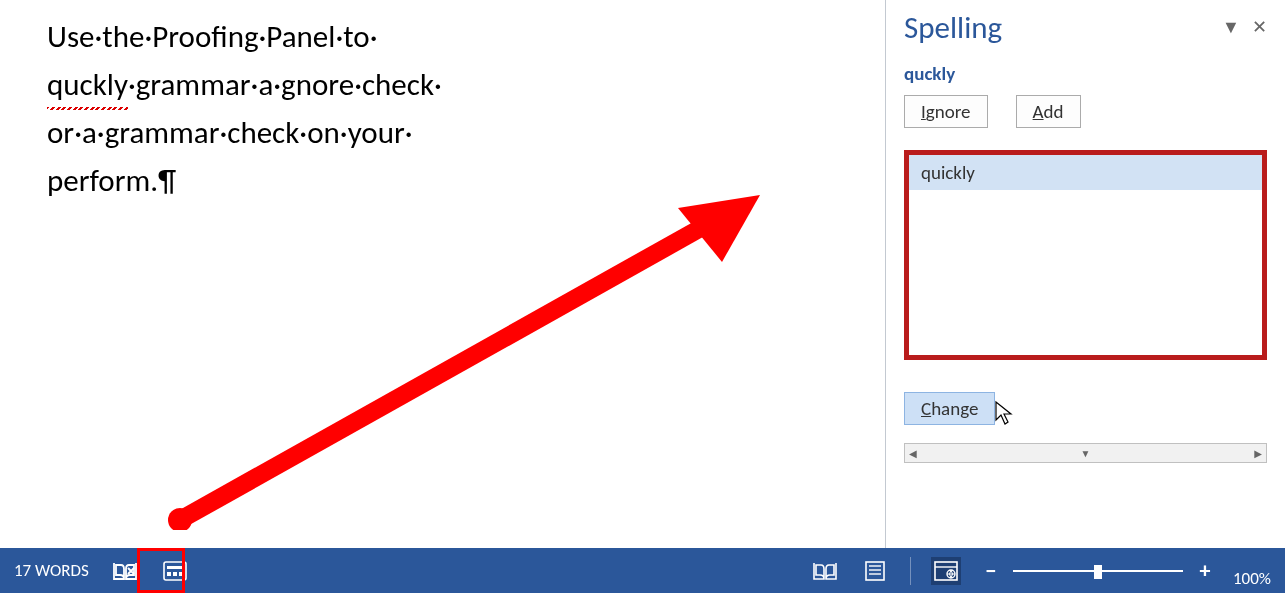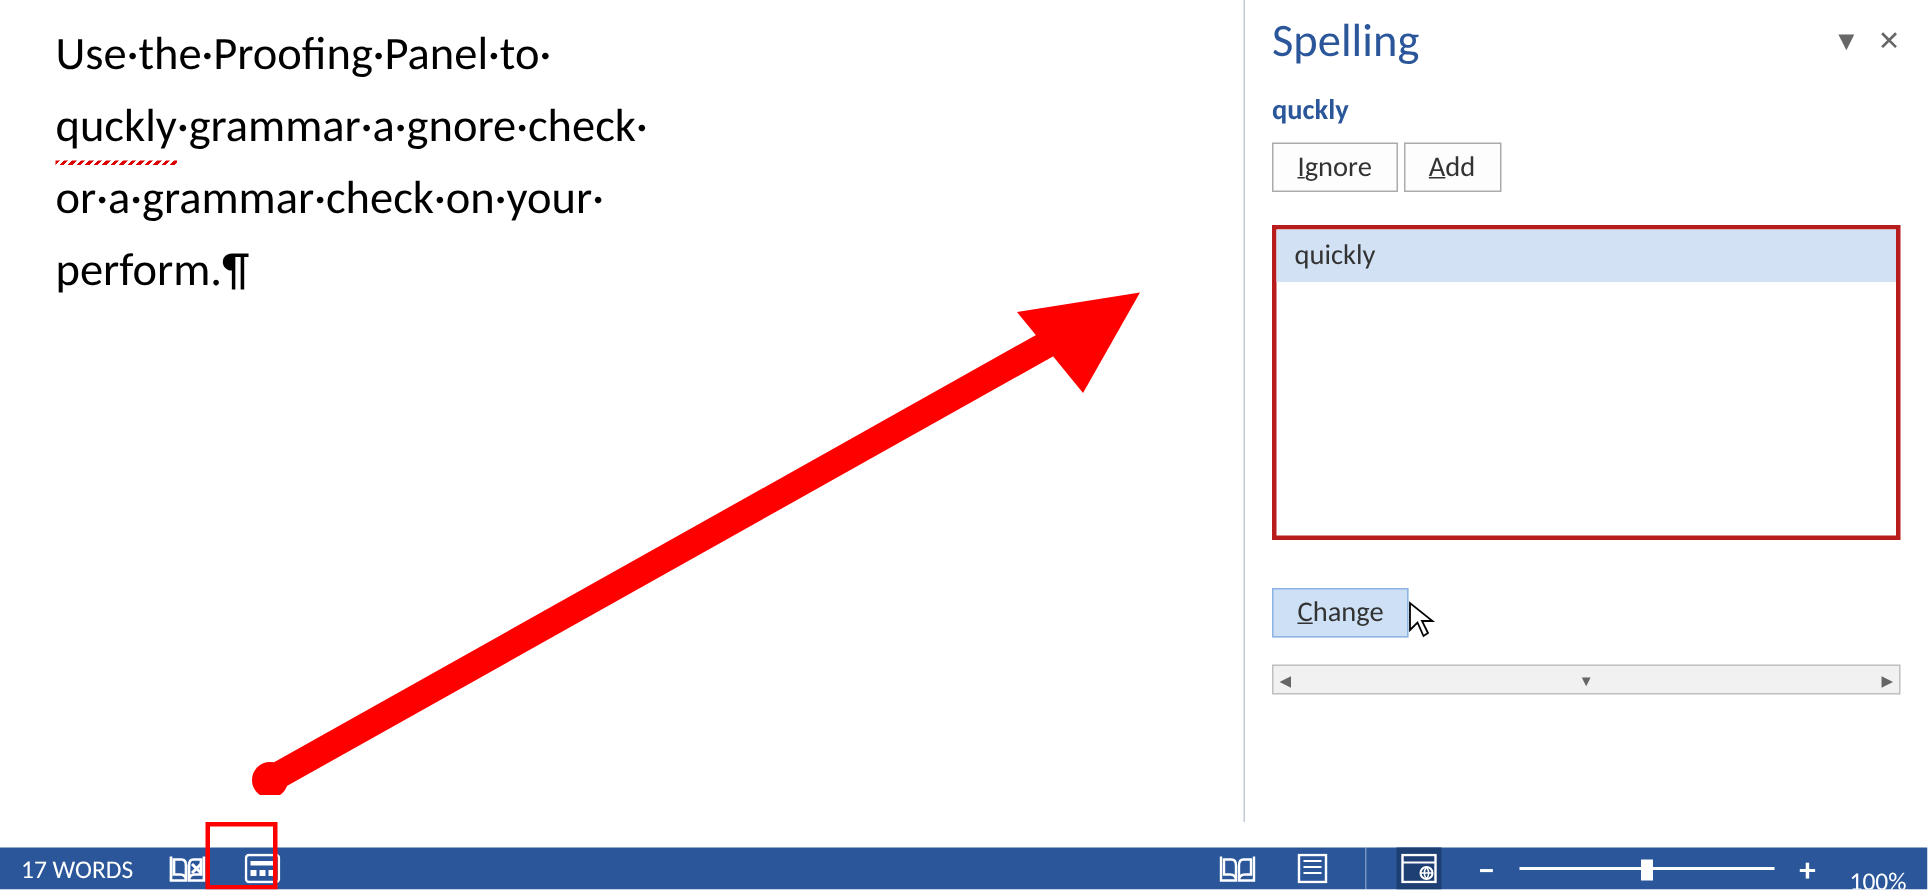--- a/index.html
+++ b/index.html
@@ -10,21 +10,21 @@
       background: #fff;
       position: relative;
       overflow: hidden;
     }
     .workspace {
       display: flex;
       height: 548px;
     }
     .document-area {
       flex: 1;
-      padding: 12px 37px;
+      padding: 12px 47px;
       position: relative;
     }
     .doc-text {
       font-size: 31px;
       line-height: 1.55;
       color: #000;
       font-family: Calibri, Arial, sans-serif;
     }
     .dot { display: inline; }
     .misspelled {
@@ -57,21 +57,21 @@
       bottom: 0;
       width: 48px;
       height: 45px;
       border: 3px solid #f00;
       z-index: 10;
       pointer-events: none;
     }
 
     
     .spelling-pane {
-      width: 456px;
+      width: 400px;
       border-left: 1px solid #c3c9d1;
       padding: 8px 18px 8px 18px;
       position: relative;
     }
     .pane-header {
       display: flex;
       align-items: center;
       justify-content: space-between;
     }
     .pane-title {
@@ -87,40 +87,40 @@
     }
     .pane-controls span { cursor: pointer; }
     .flagged-word {
       color: #2b579a;
       font-weight: 600;
       font-size: 19px;
       margin-top: 16px;
     }
     .btn-row {
       display: flex;
-      gap: 4px;
+      gap: 28px;
       margin-top: 10px;
     }
     .wbtn {
       border: 1px solid #ababab;
       background: #fdfdfd;
       padding: 4px 16px;
       font-size: 19px;
       font-family: inherit;
       cursor: pointer;
       color: #333;
     }
     .wbtn u { text-decoration: underline; }
     .wbtn.selected {
       background: #cde0f6;
       border-color: #8db4e2;
     }
     .suggestions {
       margin-top: 22px;
-      border: 3px solid #b91c1c;
+      border: 5px solid #b91c1c;
       height: 210px;
       background: #fff;
     }
     .suggestion-item {
       background: #d2e2f4;
       padding: 6px 12px;
       font-size: 19px;
       color: #333;
     }
     .change-row {
@@ -152,21 +152,21 @@
       font-size: 10px;
       color: #666;
     }
     .h-scroll .left { position: absolute; left: 4px; }
     .h-scroll .right { position: absolute; right: 4px; }
 
     
     .status-bar {
       position: absolute;
       left: 0; right: 0; bottom: 0;
-      height: 28px;
+      height: 45px;
       background: #2b579a;
       color: #fff;
       display: flex;
       align-items: center;
       font-size: 17px;
       padding: 0 14px;
     }
     .status-left {
       display: flex;
       align-items: center;

